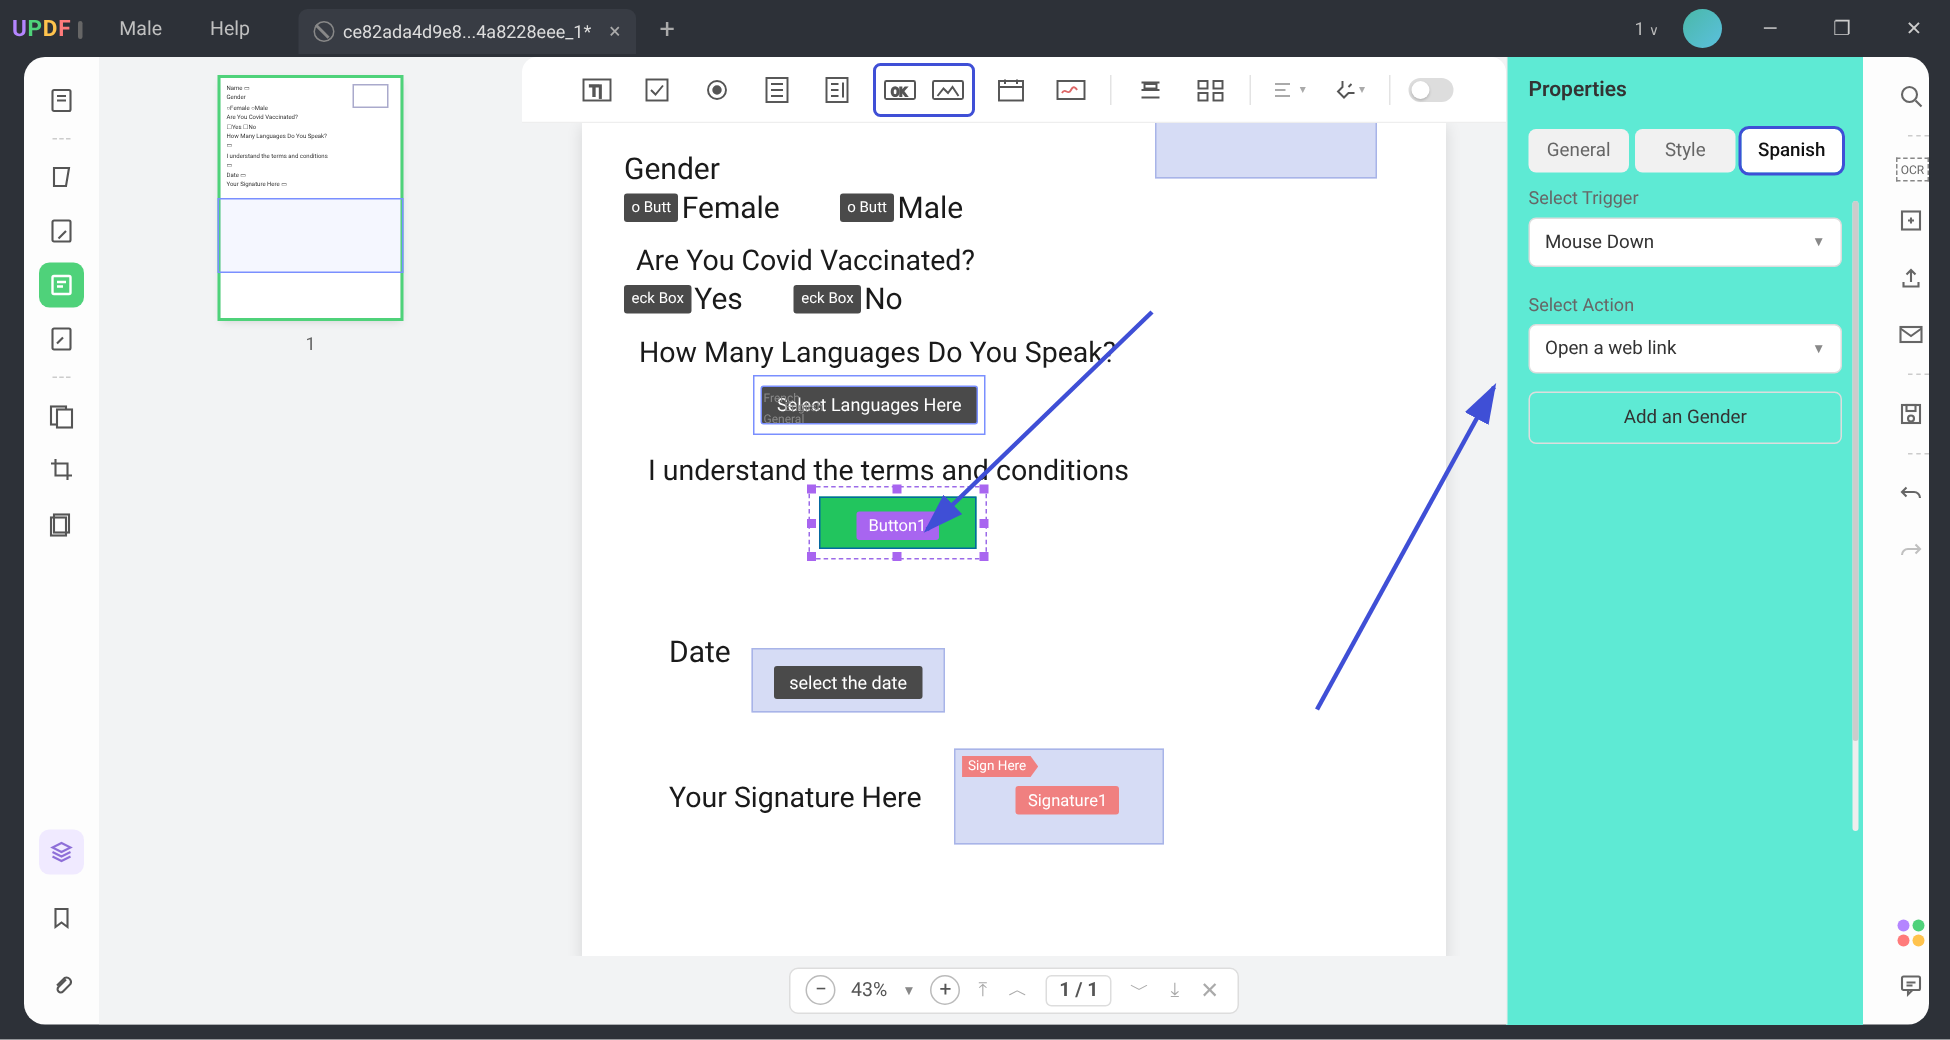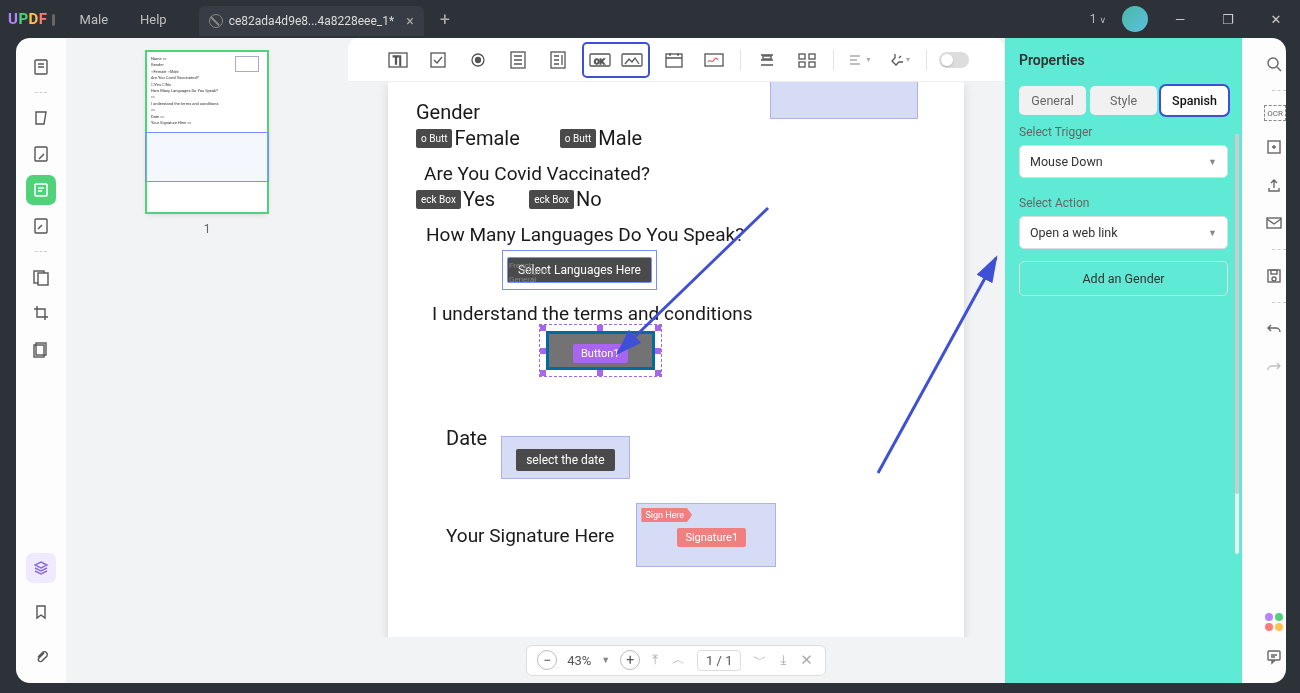--- a/index.html
+++ b/index.html
@@ -46,34 +46,34 @@
 
 .page-wrap { flex: 1; overflow: auto; display: flex; justify-content: center; padding: 0 24px; }
 .page { width: 576px; min-height: 560px; background: #fff; box-shadow: 0 2px 10px rgba(0,0,0,0.12); position: relative; padding: 18px 28px; font-size: 18px; color: #1a1a1a; }
 
 .field-row { position: relative; margin-bottom: 10px; }
 .tag { position: absolute; background: #4a4a4a; color: #fff; font-size: 10px; padding: 4px 5px; border-radius: 2px; }
 .bluebox-top { position: absolute; top: -5px; right: 46px; width: 148px; height: 42px; background: #d6dcf5; border: 1px solid #a8b4e8; }
 .listbox { background: #4a4a4a; color: #fff; font-size: 12px; padding: 5px 10px; border-radius: 2px; display:inline-block; border:1px solid #7a8fff;}
 .list-outer { display:inline-block; border:1px solid #7a8fff; padding:6px 4px; position:relative;}
 .list-faded { position:absolute; font-size:8px; color:#888; left:6px;}
-.button-field { display: inline-block; padding: 6px 24px; background: #737373; border: 3px solid #0369a1; position: relative; }
+.button-field { display: inline-block; padding: 6px 24px; background: #22c55e; border: 1px solid #0369a1; position: relative; }
 .button-field.selected { outline: 1px dashed #9b6be8; outline-offset: 6px; }
 .button-label { background: #a865f0; color: #fff; font-size: 11px; padding: 3px 8px; border-radius: 2px; }
 .sel-handle { position: absolute; width: 6px; height: 6px; background: #a865f0; }
 .datebox { display: inline-block; background: #d6dcf5; border: 1px solid #a8b4e8; padding: 10px 14px; margin-top: 40px; }
 .datebox-inner { background: #4a4a4a; color: #fff; font-size: 12px; padding: 4px 10px; border-radius: 2px; }
 .sigbox { display: inline-block; background: #d6dcf5; border: 1px solid #a8b4e8; padding: 16px 22px; position: relative; width: 140px; height:64px;}
 .sig-flag { position: absolute; top: 4px; left: 4px; background: #f08080; color: #fff; font-size: 9px; padding: 2px 8px 2px 4px; clip-path: polygon(0 0, 90% 0, 100% 50%, 90% 100%, 0 100%); }
 .sig-label { position:absolute; top:24px; left:40px; background: #f08080; color: #fff; font-size: 11px; padding: 3px 8px; border-radius: 2px; }
 
 .bottom-bar { height: 46px; display: flex; align-items: center; justify-content: center; }
 .zoom-ctrl { background: #fff; border: 1px solid #ddd; border-radius: 6px; display: flex; align-items: center; padding: 4px 10px; gap: 10px; font-size: 13px; color: #555; }
 .zb { width: 20px; height: 20px; border: 1px solid #bbb; border-radius: 50%; display: flex; align-items: center; justify-content: center; cursor: pointer; font-size: 14px; }
-.pagein { border: 1px solid #ddd; border-radius: 4px; padding: 2px 8px; }
+.pagein { border: 1px solid #ddd; border-radius: 4px; padding: 2px 8px; font-weight: bold; }
 .navb { color: #aaa; cursor: pointer; font-size: 13px; padding:0 2px;}
 
 .prop-panel { width: 238px; background: #5eead4; border-left: 1px solid #eee; padding: 14px 14px; font-size: 13px; color: #333; position:relative;}
 .prop-title { font-weight: 600; font-size: 14px; margin-bottom: 18px; display:flex; align-items:center; justify-content:space-between;}
 .prop-tabs { display: flex; gap: 4px; }
 .ptab { flex: 1; text-align: center; padding: 7px 4px; border-radius: 5px; cursor: pointer; font-size:12.5px; color:#666; background:#f1f1f1;}
 .ptab.active { outline: 2.5px solid #3f4fd6; color: #111; font-weight:500; background:#fff;}
 .plabel { font-size: 12px; color: #666; margin: 10px 0 6px; }
 .pselect { border: 1px solid #ddd; border-radius: 5px; padding: 8px 10px; font-size: 12.5px; display: flex; justify-content: space-between; align-items: center; cursor: pointer; background:#fff;}
 .pbutton { border: 1px solid #ddd; border-radius: 5px; padding: 9px; text-align: center; font-size: 12.5px; cursor: pointer; margin-top: 12px; }

